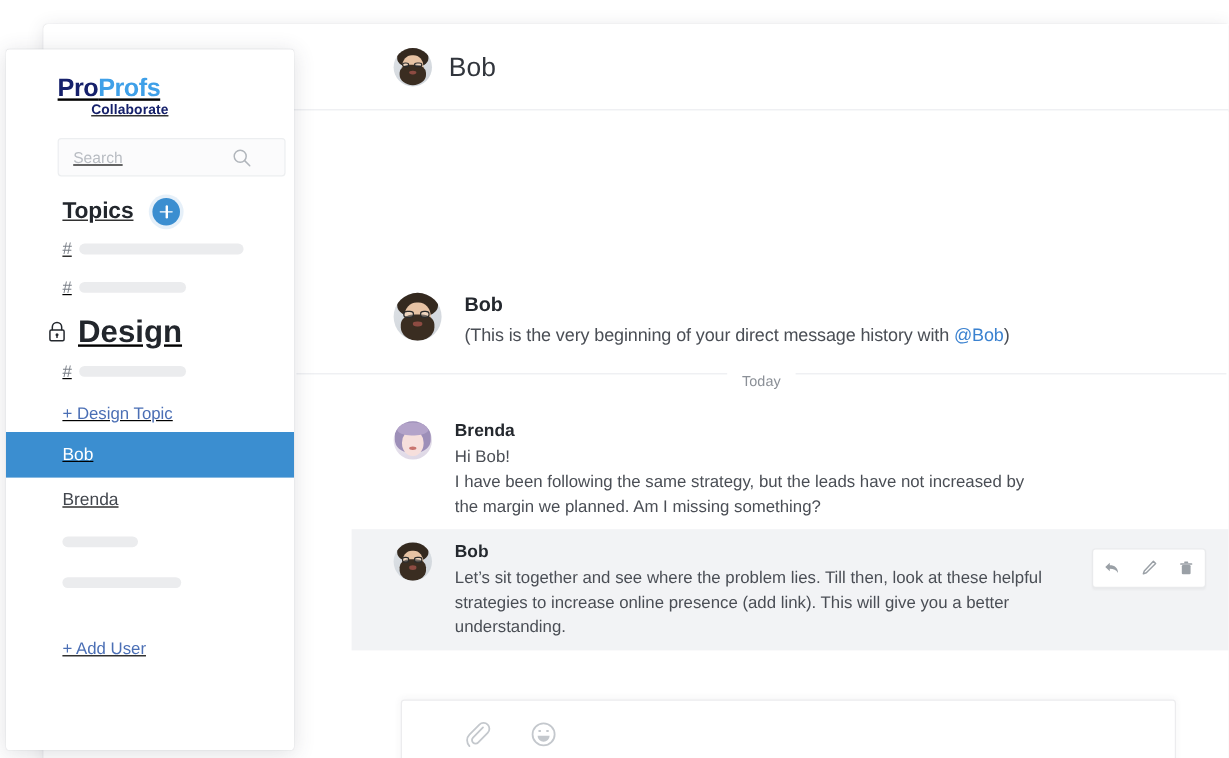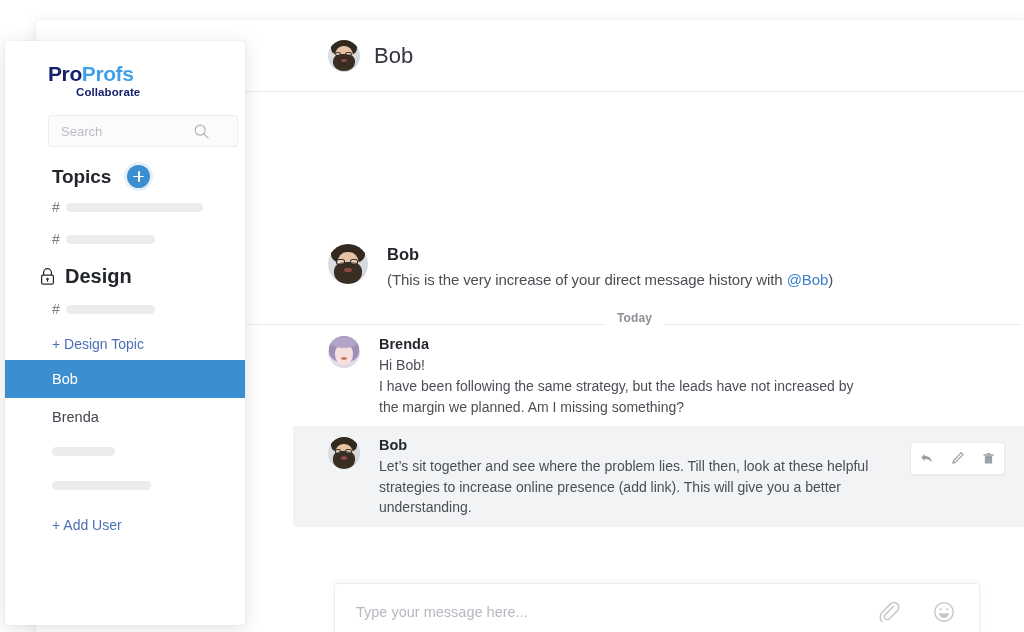--- a/index.html
+++ b/index.html
@@ -112,20 +112,21 @@
   .sidebar {
     position: absolute;
     left: 5px;
     top: 41px;
     width: 240px;
     height: 584px;
     background: #ffffff;
     border-radius: 3px;
     box-shadow: 0 3px 18px rgba(60,64,80,0.16), 0 0 1px rgba(60,64,80,0.22);
     overflow: hidden;
+    text-decoration: underline;
   }
 
   .logo-wrap { padding: 22px 0 0 43px; }
   .logo-main {
     font-size: 21px; font-weight: 700; letter-spacing: -0.4px; line-height: 1;
   }
   .logo-pro { color: #16216b; }
   .logo-profs { color: #3fa0e8; }
   .logo-sub {
     font-size: 11.5px; font-weight: 700; color: #16216b;
@@ -171,21 +172,21 @@
   .redact {
     height: 9px; border-radius: 5px;
     background: #ebecee;
   }
 
   .design-row {
     display: flex; align-items: center;
     padding-left: 34px; margin-top: 10px; height: 28px;
   }
   .design-label {
-    font-size: 20px; font-weight: 700; color: #22262c; margin-left: 9px;
+    font-size: 26px; font-weight: 700; color: #22262c; margin-left: 9px;
   }
 
   .link-row {
     padding-left: 47px; margin-top: 14px;
     font-size: 14px; color: #4b6fb5; cursor: pointer;
   }
 
   .user-row {
     height: 38px; display: flex; align-items: center;
     padding-left: 47px; font-size: 14.5px; color: #42464d;
@@ -209,22 +210,22 @@
     display: flex; margin: 151px 0 0 83px;
   }
   .intro-body { margin-left: 19px; }
   .intro-name { font-size: 16.5px; font-weight: 700; color: #24282e; line-height: 1.3; }
   .intro-text {
     font-size: 15px; color: #4a4e55; margin-top: 6px; letter-spacing: -.1px;
   }
   .intro-text .mention { color: #3b82d0; }
 
   .day-divider {
-    display: flex; align-items: flex-end;
-    margin: 23px 0 0 0; padding: 0 2px; font-weight: bold;
+    display: flex; align-items: flex-start;
+    margin: 23px 0 15px 0; padding: 0 2px;
   }
   .day-divider .line { flex: 1; height: 1px; background: #ebedf0; }
   .day-divider .lbl {
     font-size: 12px; color: #8b9097; padding: 0 12px; letter-spacing: .1px;
   }
 
   .msg {
     display: flex; padding: 11px 0 9px 83px; position: relative;
   }
   .msg.highlight {
@@ -287,21 +288,21 @@
       <div class="avatar sz40 av-bob">
         <div class="hair"></div>
           <div class="face"></div>
           <div class="beard"></div>
         <div class="glass-l"></div>
           <div class="glass-r"></div>
           <div class="mouth"></div>
       </div>
       <div class="intro-body">
         <div class="intro-name">Bob</div>
-        <div class="intro-text"><span>(This is the very increase of your direct message history with </span><span class="mention">@Bob</span><span>)</span></div>
+        <div class="intro-text"><span>(This is the very beginning of your direct message history with </span><span class="mention">@Bob</span><span>)</span></div>
       </div>
     </div>
 
     <div class="day-divider">
       <div class="line"></div>
       <div class="lbl">Today</div>
       <div class="line"></div>
     </div>
 
     <div class="msg">
@@ -347,21 +348,20 @@
             <rect x="4.1" y="5.2" width="7.8" height="8.2" rx="1" fill="#9aa0a6"></rect>
             <rect x="2.6" y="3.5" width="10.8" height="1.5" rx="0.6" fill="#9aa0a6"></rect>
             <rect x="6.2" y="2.0" width="3.6" height="1.6" rx="0.6" fill="#9aa0a6"></rect>
           </svg>
         </span>
       </div>
     </div>
   </div>
 
   <div class="composer">
-    <div class="ph">Type your message here...</div>
     <span class="ico">
       <svg width="24" height="24" viewBox="0 0 24 24">
         <path d="M16.5 6.2 L8.2 14.6 c-1.2 1.2 -1.2 3.1 0 4.2 1.2 1.2 3.1 1.2 4.2 0 l8.0 -8.0 c1.9 -1.9 1.9 -5.0 0 -6.9 -1.9 -1.9 -5.0 -1.9 -6.9 0 l-8.3 8.3 c-2.6 2.6 -2.6 6.9 0 9.5" fill="none" stroke="#c4c8cd" stroke-width="1.5" stroke-linecap="round"></path>
       </svg>
     </span>
     <span class="ico">
       <svg width="26" height="26" viewBox="0 0 26 26">
         <circle cx="13" cy="13" r="9.2" fill="none" stroke="#c4c8cd" stroke-width="1.5"></circle>
         <rect x="8.6" y="9.3" width="2.3" height="1.6" rx="0.7" fill="#c4c8cd"></rect>
         <rect x="15.1" y="9.3" width="2.3" height="1.6" rx="0.7" fill="#c4c8cd"></rect>
@@ -427,16 +427,16 @@
     <div class="user-row">
       <span>Brenda</span>
     </div>
     <div class="user-redact">
       <span class="redact" style="width:63px"></span>
     </div>
     <div class="user-redact" style="margin-top:4px">
       <span class="redact" style="width:99px"></span>
     </div>
 
-    <div class="link-row" style="margin-top:17px">+ Add User</div>
+    <div class="link-row" style="margin-top:32px">+ Add User</div>
   </div>
 
 </div>
 
 </body></html>

